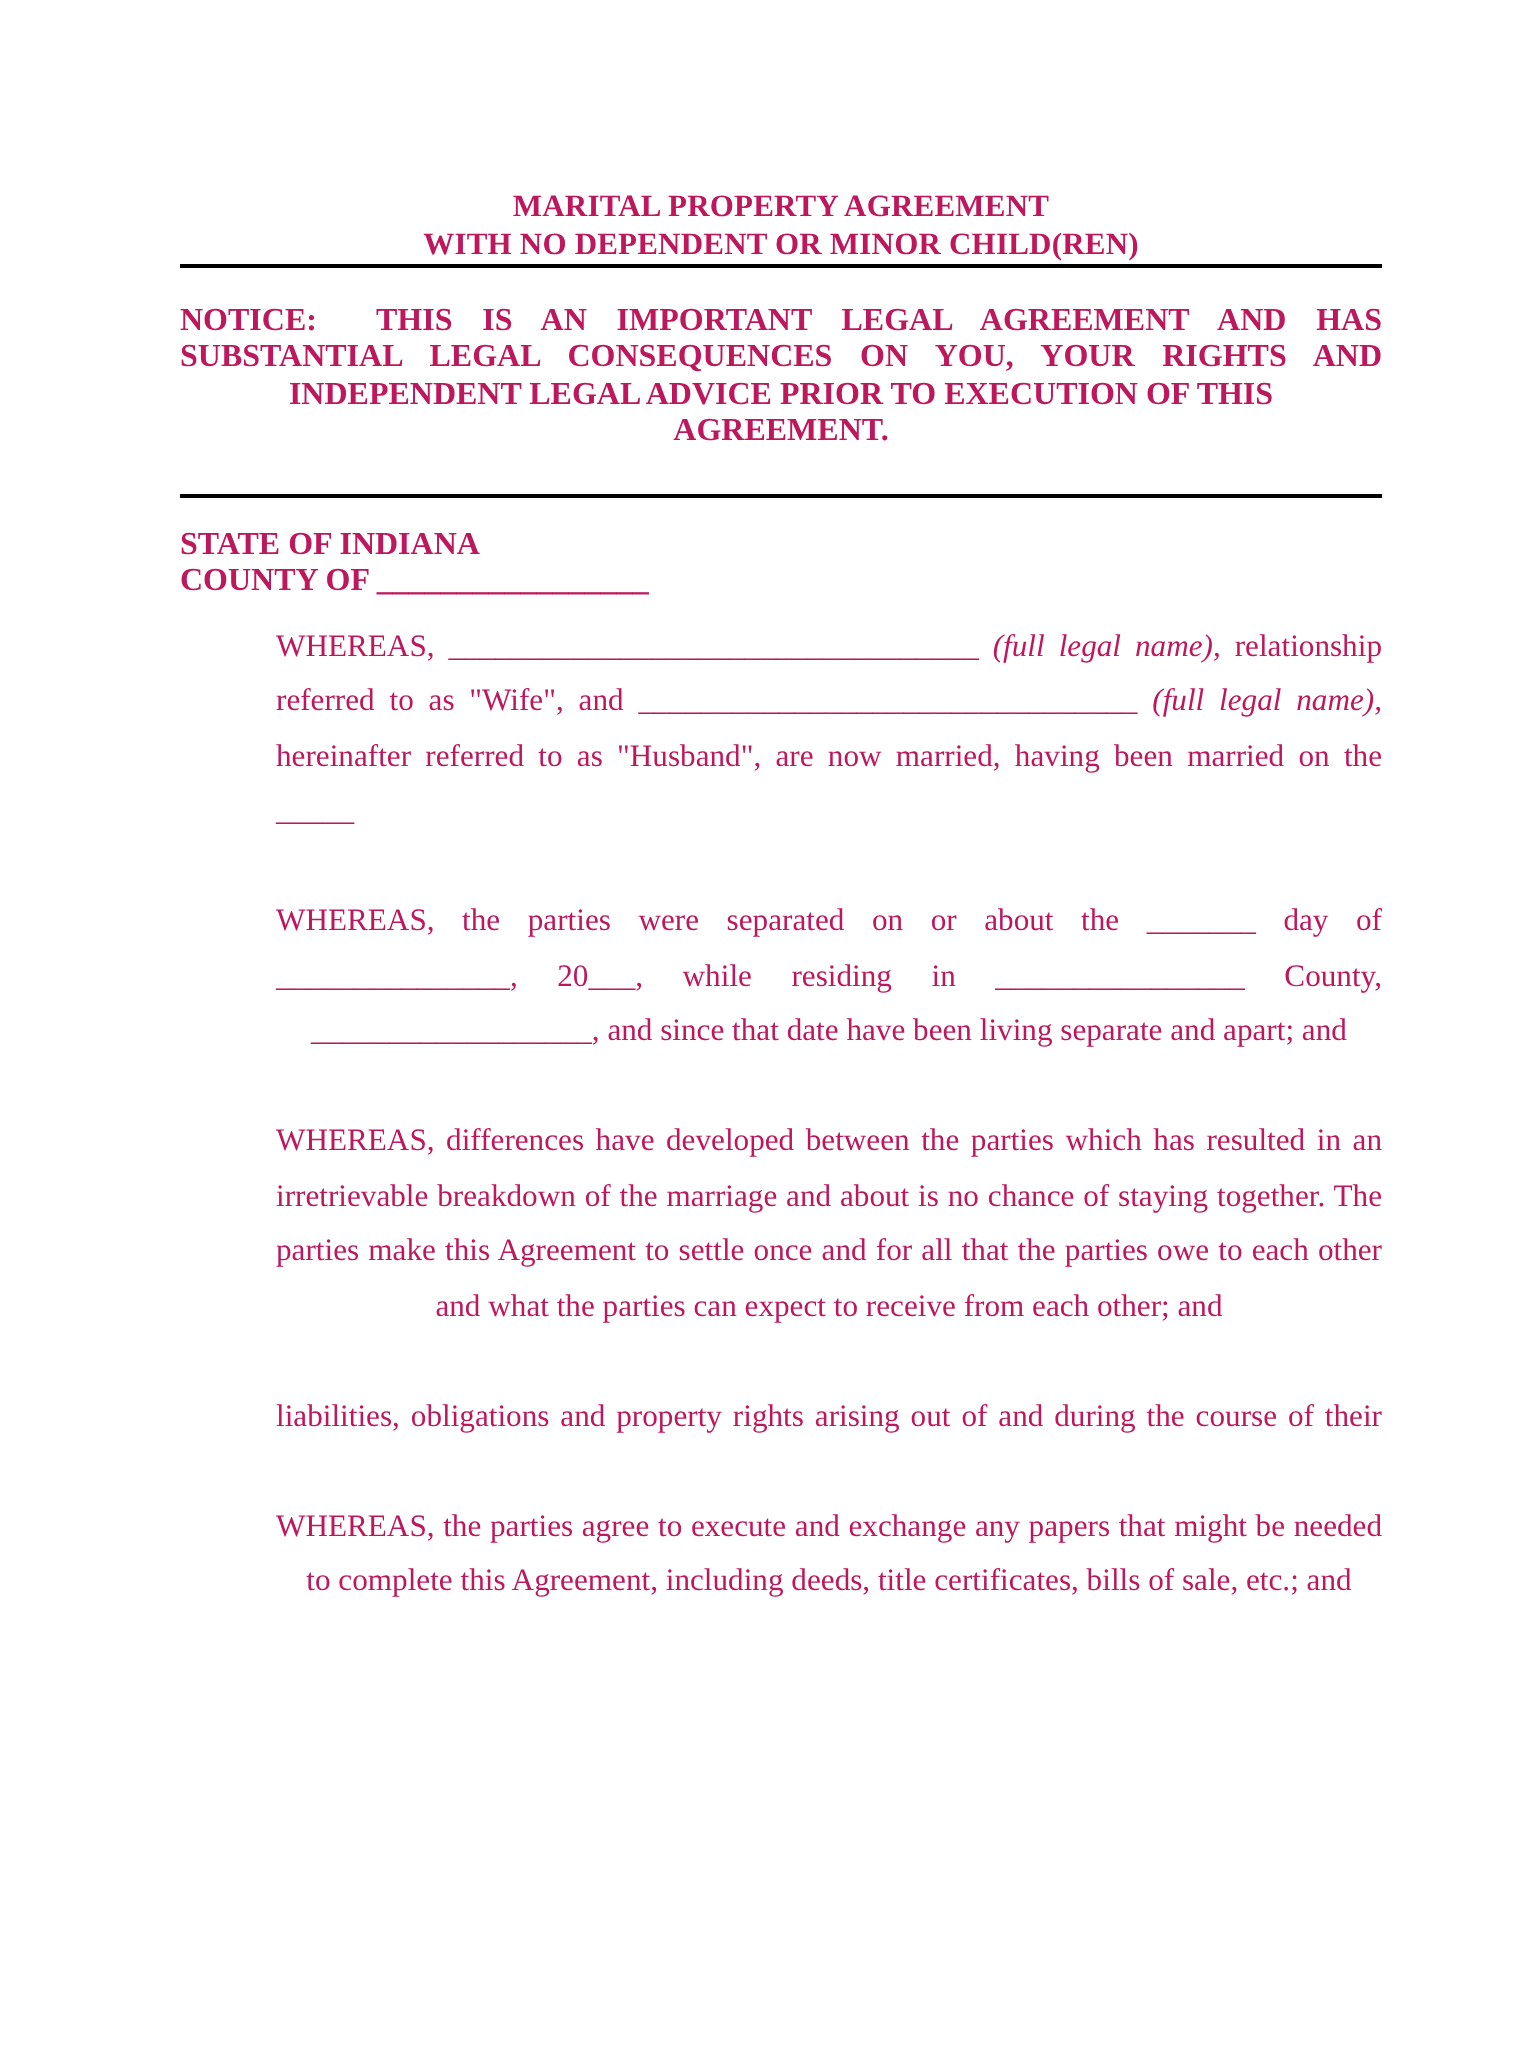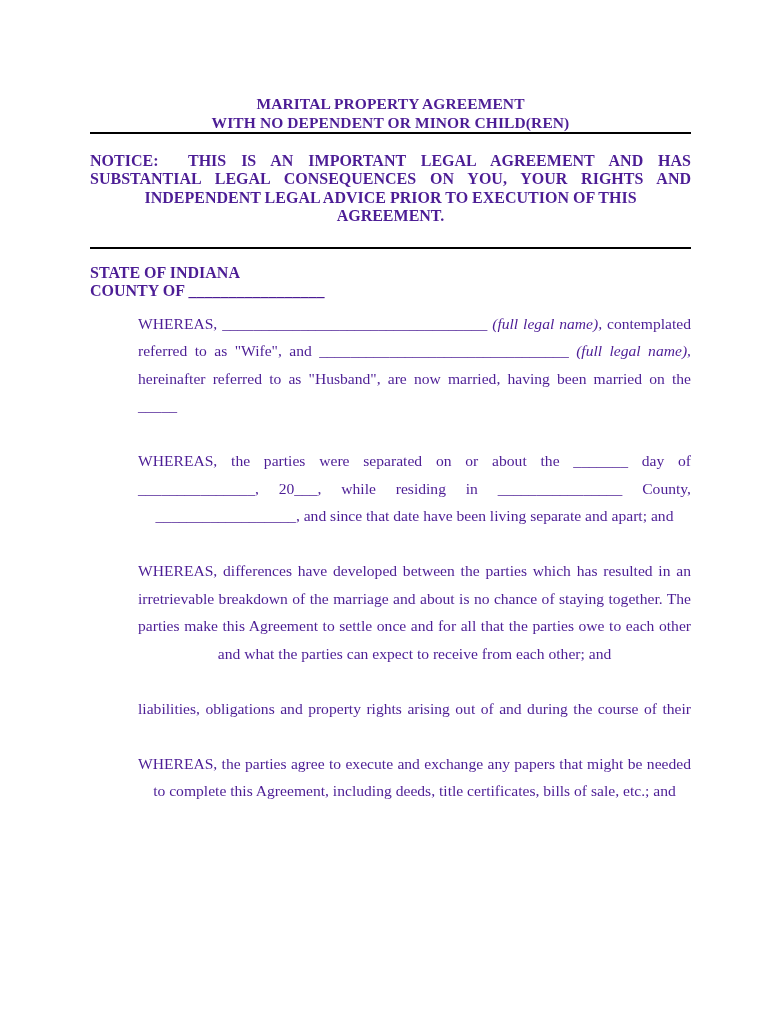--- a/index.html
+++ b/index.html
@@ -5,21 +5,21 @@
   html, body {
     margin: 0;
     padding: 0;
     background: #ffffff;
   }
   .page {
     position: relative;
     width: 770px;
     height: 896px;
     background: #ffffff;
-    color: #4c1d95;
+    color: #be185d;
     font-family: "Liberation Serif", "DejaVu Serif", serif;
     overflow: hidden;
   }
   .content {
     position: absolute;
     left: 90px;
     top: 0;
     width: 601px;
   }
   .doc-title {
@@ -108,21 +108,21 @@
 
     <hr class="rule rule-section">
 
     <div class="jurisdiction">
       <div>STATE OF INDIANA</div>
       <div><span>COUNTY OF </span><span>_________________</span></div>
     </div>
 
     <div class="body-copy">
       <div class="paragraph">
-          <div class="line j"><span>WHEREAS, </span><span>__________________________________ </span><span class="it">(full legal name),</span><span> contemplated</span></div>
+          <div class="line j"><span>WHEREAS, </span><span>__________________________________ </span><span class="it">(full legal name),</span><span> relationship</span></div>
           <div class="line j"><span>referred to as "Wife", and </span><span>________________________________ </span><span class="it">(full legal name),</span></div>
           <div class="line j"><span>hereinafter referred to as "Husband", are now married, having been married on the </span><span>_____</span></div>
         </div>
       <div class="paragraph">
           <div class="line j"><span>WHEREAS, the parties were separated on or about the _______ day of</span></div>
           <div class="line j"><span>_______________, 20___, while residing in ________________ County,</span></div>
           <div class="line"><span>__________________, and since that date have been living separate and apart; and</span></div>
         </div>
       <div class="paragraph">
           <div class="line j"><span>WHEREAS, differences have developed between the parties which has resulted in an</span></div>

